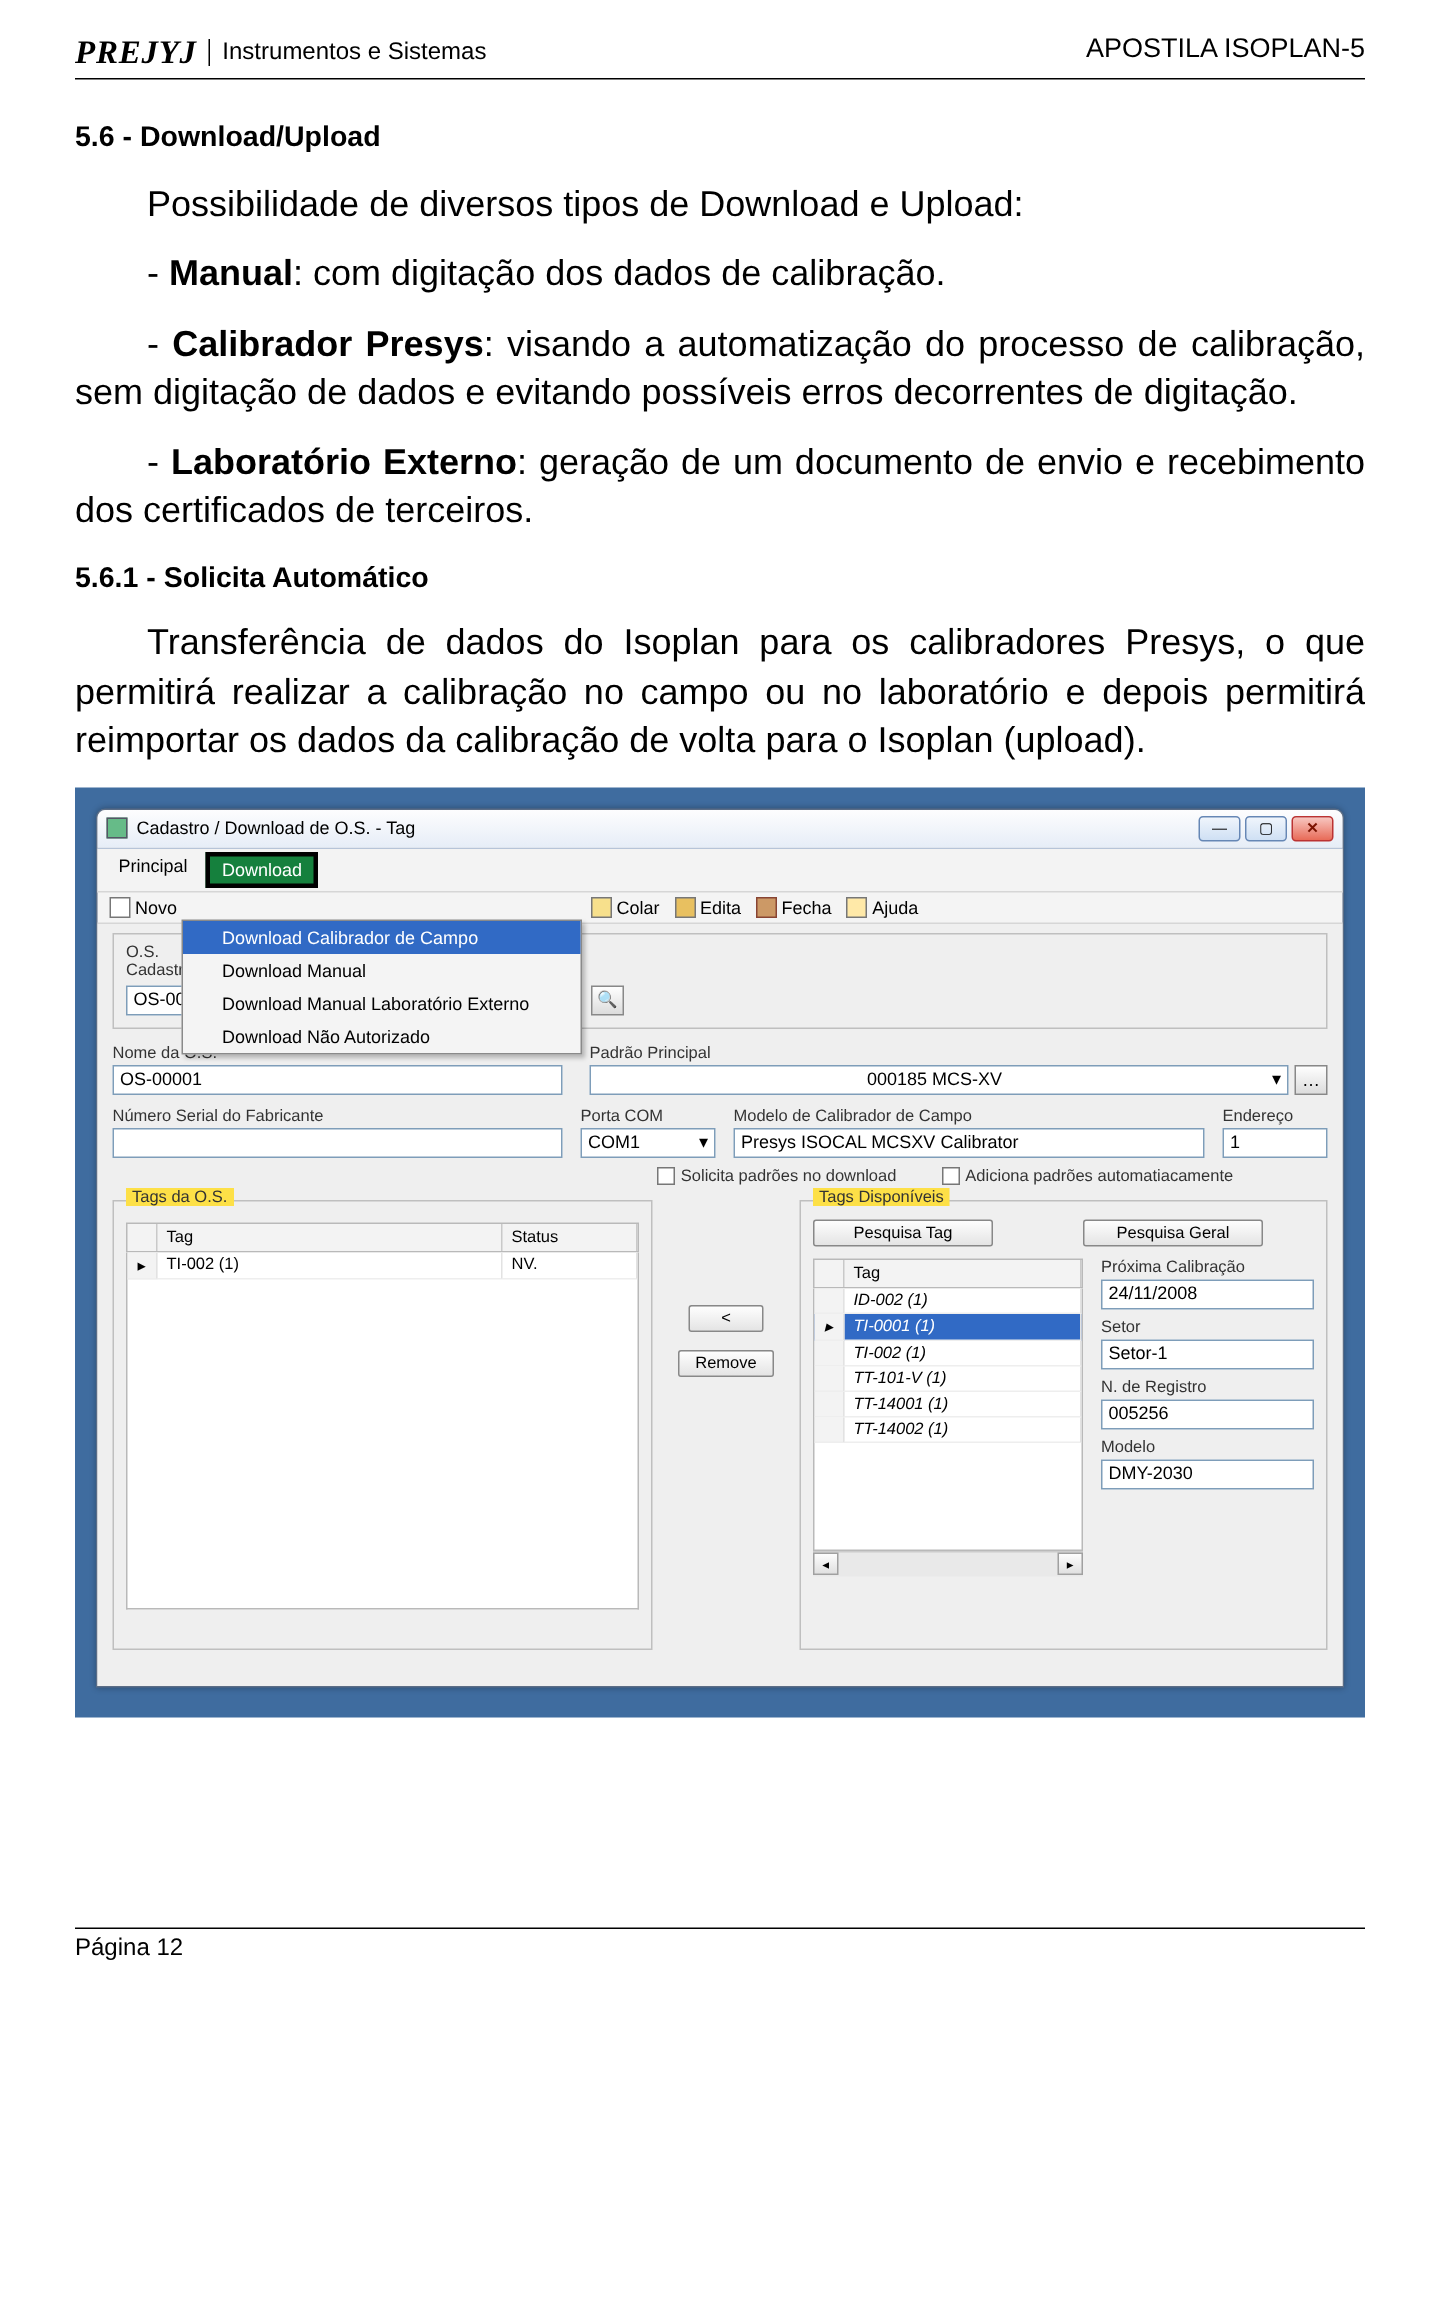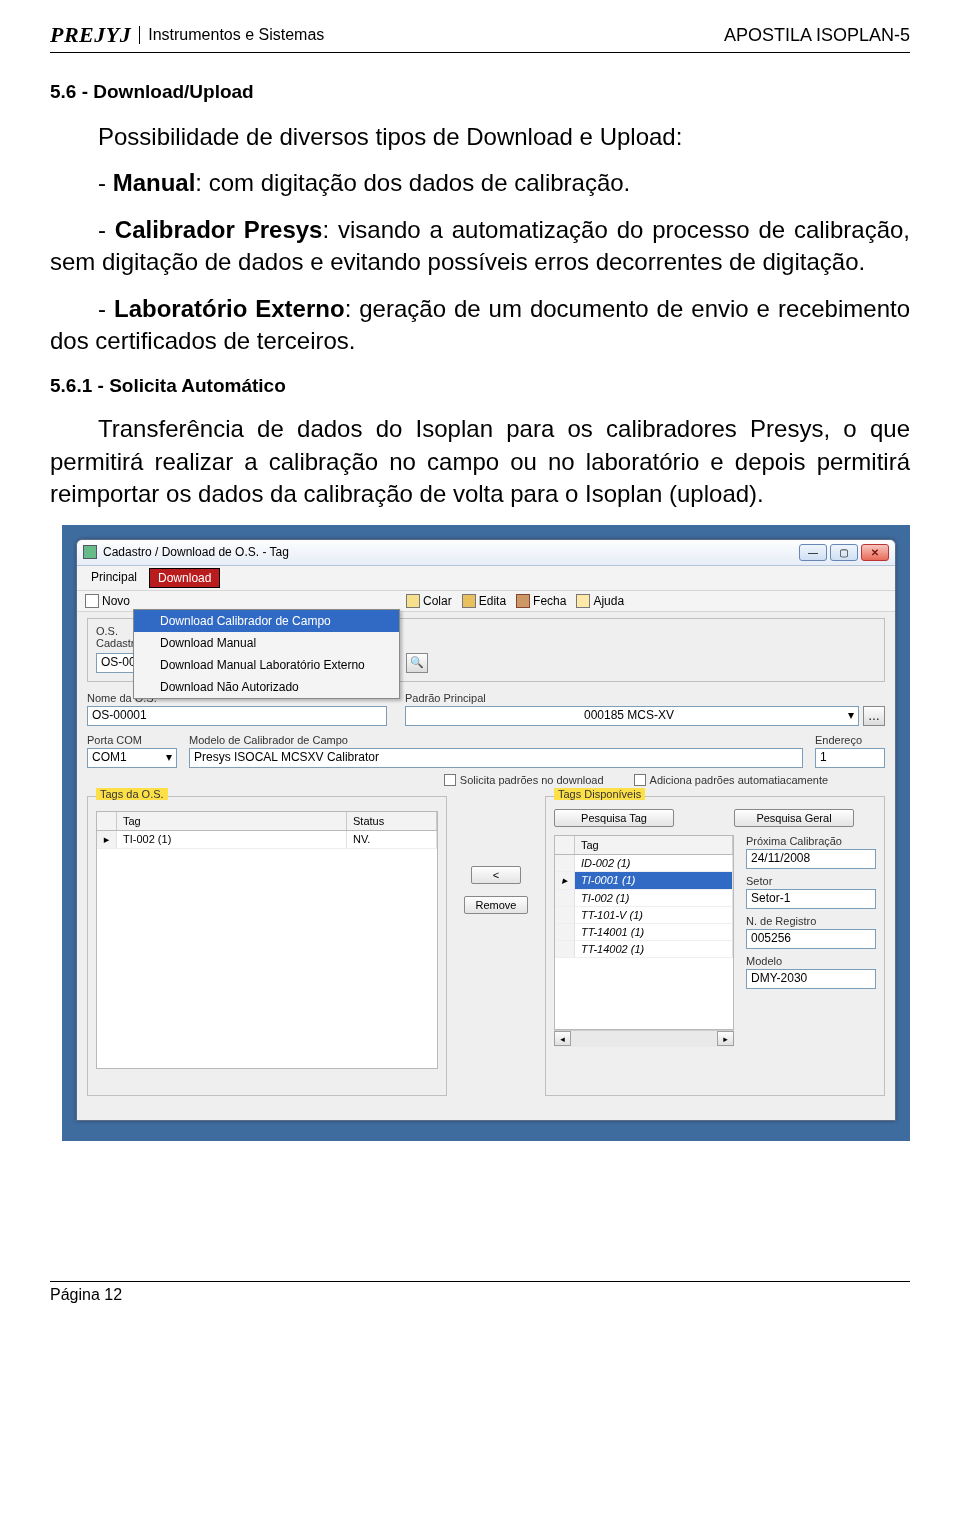--- a/index.html
+++ b/index.html
@@ -1,38 +1,38 @@
 <!DOCTYPE html>
 <html><head>
 <meta charset="utf-8">
 <style>
   * { box-sizing: border-box; margin: 0; padding: 0; }
   body { width: 960px; margin: 0 auto; font-family: Arial, Helvetica, sans-serif; background: #fff; color: #000; }
   .page { padding: 22px 50px 40px 50px; }
-  .page-header { display: flex; justify-content: space-between; align-items: center; border-bottom: 1px solid #000; padding-bottom: 4px; margin-bottom: 28px; }
+  .page-header { display: flex; justify-content: space-between; border-bottom: 1px solid #000; padding-bottom: 4px; margin-bottom: 28px; }
   .brand { display: flex; align-items: center; gap: 8px; }
   .brand-logo { font-family: "Times New Roman", serif; font-weight: bold; font-style: italic; font-size: 22px; letter-spacing: 0.5px; }
   .brand-divider { width: 1px; height: 18px; background: #000; }
   .brand-text { font-size: 16px; }
   .doc-title { font-size: 18px; }
   .section-title { font-weight: bold; font-size: 19px; margin-bottom: 18px; }
   .para { font-size: 24px; line-height: 1.35; text-indent: 48px; text-align: justify; margin-bottom: 14px; }
   .bold { font-weight: bold; }
   .sub-title { font-weight: bold; font-size: 19px; margin: 18px 0 16px 0; }
-  .screenshot-wrap { background: #3f6c9f; padding: 14px 14px 20px 14px; margin-top: 10px; margin-left: 12px; }
+  .screenshot-wrap { background: #3f6c9f; padding: 14px 14px 20px 14px; margin-top: 10px; }
   .win { background: #f4f4f4; border: 1px solid #5b6d86; border-radius: 6px 6px 0 0; font-size: 12px; box-shadow: 0 0 4px rgba(0,0,0,.3); }
   .win-titlebar { background: linear-gradient(#fdfdfe,#e6edf7); border-bottom: 1px solid #b6c4d8; padding: 4px 6px; display: flex; align-items: center; justify-content: space-between; border-radius: 6px 6px 0 0; }
   .win-title-left { display:flex; align-items:center; gap:6px; }
   .win-ctrls { display:flex; gap:3px; }
   .win-btn { width:28px; height:17px; border:1px solid #6687b5; border-radius:3px; background:linear-gradient(#f0f5fc,#cfe0f4); display:flex; align-items:center; justify-content:center; font-size:10px;}
   .win-btn.close { background: linear-gradient(#f7c6c0,#e86b58); color:#7a1200; border-color:#b33; font-weight:bold; }
   .small-icon { width:14px; height:14px; display:inline-block; background:#889; border:1px solid #556; }
   .menubar { display:flex; gap:4px; padding: 2px 6px; background:#f3f3f3; border-bottom:1px solid #d6d6d6; }
   .menu-item { padding:2px 8px; }
-  .menu-item.open { background:#b91c1c; color:#fff; border:1px solid #000000; }
+  .menu-item.open { background:#15803d; color:#fff; border:3px solid #000000; }
   .toolbar-row { padding: 2px 6px; display:flex; align-items:center; gap:6px; border-bottom:1px solid #d6d6d6; position:relative;}
   .tool-item { display:flex; align-items:center; gap:3px; padding:1px 2px; }
   .tool-icon { width:14px; height:14px; display:inline-block; border:1px solid #777; background:#fff; }
   .dropdown-menu { position:absolute; top: 18px; left: 56px; background:#f4f4f4; border:1px solid #8a8a8a; z-index:5; box-shadow:2px 2px 3px rgba(0,0,0,.25);}
   .dropdown-menu div { padding:4px 34px 4px 26px; white-space:nowrap; }
   .dropdown-menu div.hilite { background:#316ac5; color:#fff; }
   .win-body { padding: 6px 10px 14px 10px; background:#efefef; }
   .fieldset { border:1px solid #bfbfbf; padding: 6px 8px 10px 8px; margin-bottom:10px; position:relative; } 
   .fs-label { font-size:11px; color:#333; display:block; margin-bottom:2px; }
   .row { display:flex; gap:10px; align-items:flex-end; }
@@ -172,20 +172,24 @@
                 <span style="float:right;">▾</span>
               </div>
               <div class="sq-btn">
                   <span>…</span>
                 </div>
             </div>
           </div>
         </div>
 
         <div class="row" style="gap:12px; margin-bottom:6px;">
+          <div class="col" style="flex:0 0 300px;">
+            <span class="fs-label">Número Serial do Fabricante</span>
+            <div class="input"></div>
+          </div>
           <div class="col" style="width:90px;">
             <span class="fs-label">Porta COM</span>
             <div class="input">
               <span>COM1</span>
               <span style="float:right;">▾</span>
             </div>
           </div>
           <div class="col" style="flex:1;">
             <span class="fs-label">Modelo de Calibrador de Campo</span>
             <div class="input">Presys ISOCAL MCSXV Calibrator</div>

